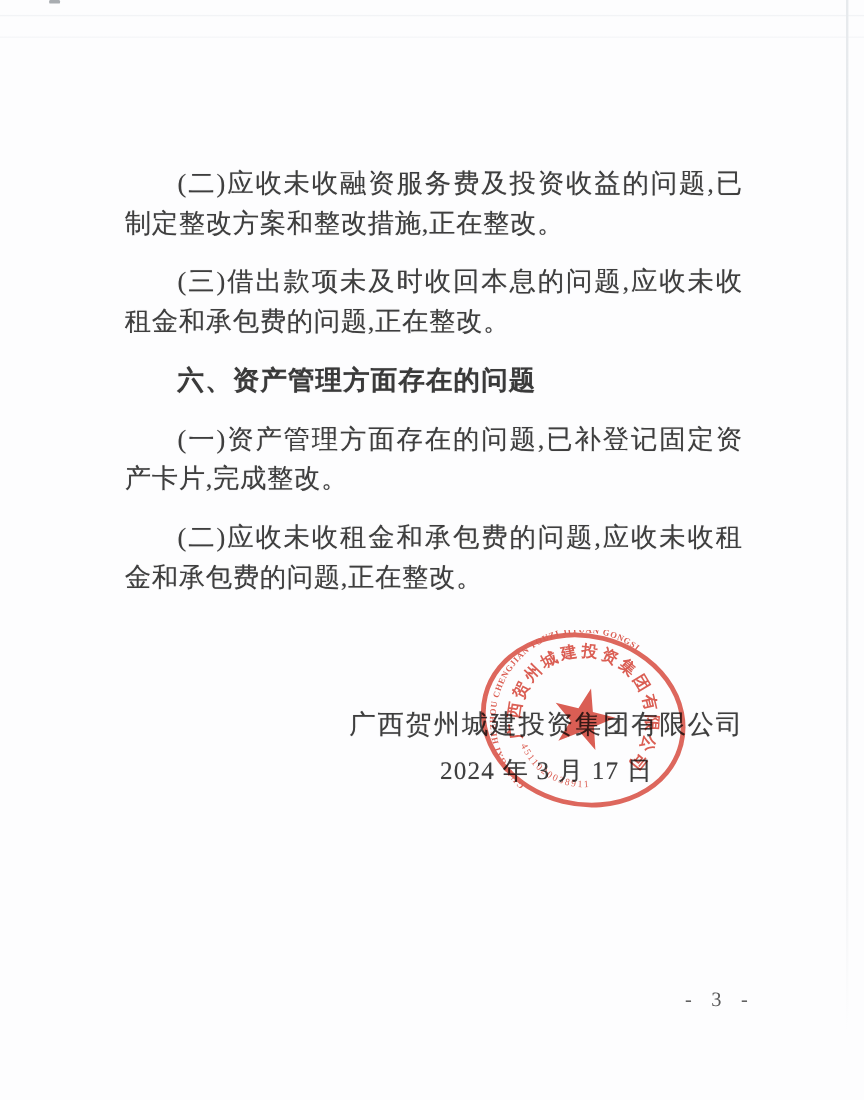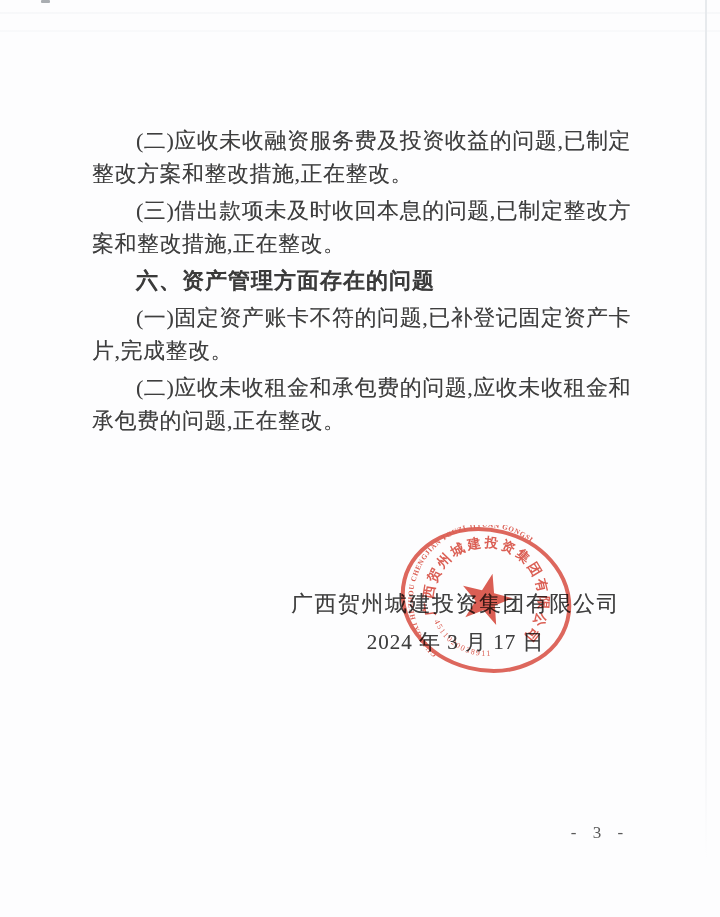--- a/index.html
+++ b/index.html
@@ -39,21 +39,21 @@
     left: 88px; top: 120px;
     width: 547px;
     font-size: 22px;
     line-height: 33px;
     color: #3e3e3e;
     text-align: justify;
     letter-spacing: 0.5px;
     text-shadow: 0 0 0.6px rgba(60,60,60,0.45);
   }
   .content p {
-    margin: 4px;
+    margin: 16px;
     text-indent: 2em;
   }
   .content p.heading {
     font-family: Liberation Serif, serif;
     font-weight: bold;
     color: #3a3a3a;
     letter-spacing: 1px;
   }
   .signature {
     position: absolute;
@@ -114,23 +114,23 @@
 </head>
 <body>
 
 <div class="page">
 
   <div class="scan-mark"></div>
   <div class="page-edge"></div>
 
   <div class="content">
     <p class="para">(二)应收未收融资服务费及投资收益的问题,已制定整改方案和整改措施,正在整改。</p>
-    <p class="para">(三)借出款项未及时收回本息的问题,已制定整改方案和整改措施,正在整改。</p>
+    <p class="para">(三)借出款项未及时收回本息的问题,应收未收租金和承包费的问题,正在整改。</p>
     <p class="heading">六、资产管理方面存在的问题</p>
-    <p class="para">(一)固定资产账卡不符的问题,已补登记固定资产卡片,完成整改。</p>
+    <p class="para">(一)资产管理方面存在的问题,已补登记固定资产卡片,完成整改。</p>
     <p class="para">(二)应收未收租金和承包费的问题,应收未收租金和承包费的问题,正在整改。</p>
   </div>
 
   <div class="signature">
     <div class="company">广西贺州城建投资集团有限公司</div>
     <div class="date">2024 年 3 月 17 日</div>
   </div>
 
   <svg class="seal" viewBox="0 0 180 152" xmlns="http://www.w3.org/2000/svg">
     <g transform="rotate(14 89 75)">

